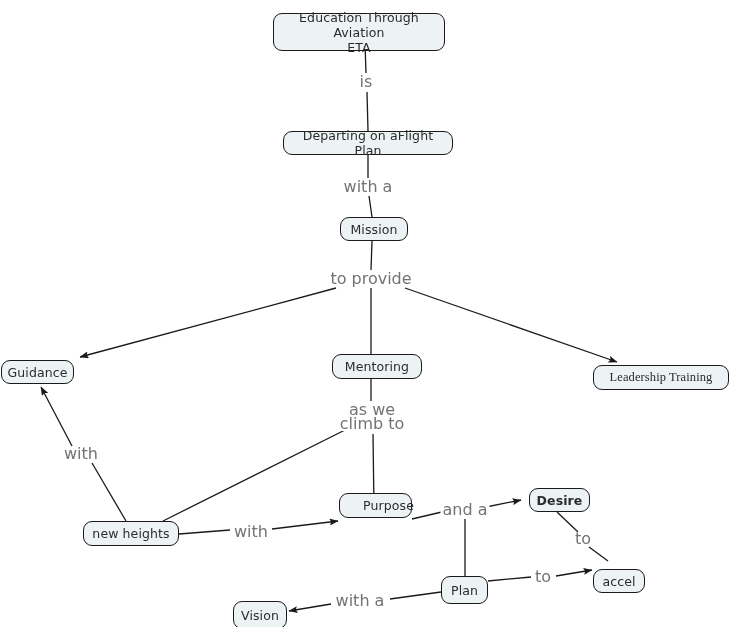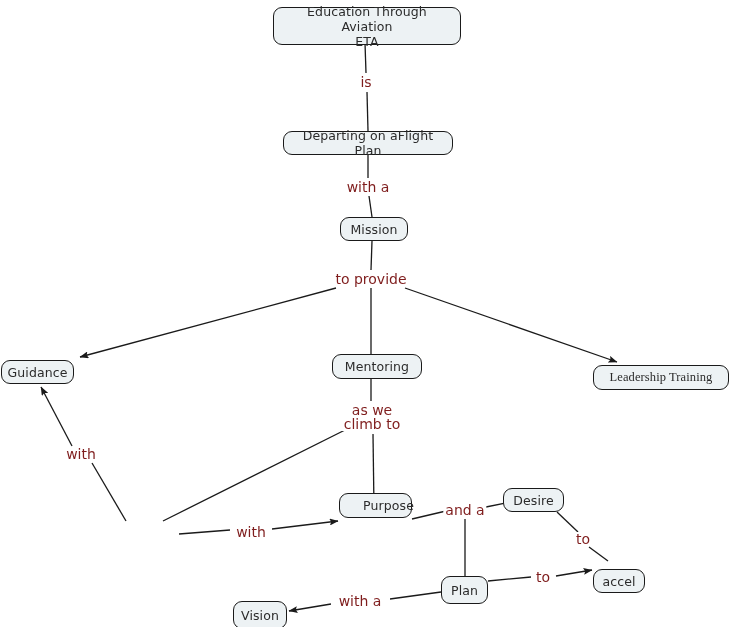--- a/index.html
+++ b/index.html
@@ -34,22 +34,22 @@
     text-align: center;
     color: #2b2b2b;
     font-size: 12.5px;
     line-height: 15px;
     letter-spacing: 0.1px;
     white-space: pre-line;
     padding: 2px 6px;
   }
   .edge-label {
     position: absolute;
-    color: #7f1d1d;
-    font-size: 14px;
+    color: #737373;
+    font-size: 16px;
     line-height: 14px;
     text-align: center;
     white-space: pre-line;
     background: #ffffff;
     padding: 0 2px;
     transform: translate(-50%, -50%);
   }
 </style>
 </head>
 <body>
@@ -101,37 +101,38 @@
       <line x1="589" y1="547" x2="608" y2="561"></line>
 
       <line x1="488" y1="581" x2="531" y2="577"></line>
       <line x1="556" y1="576" x2="592" y2="570" marker-end="url(#arrowhead)"></line>
 
       <line x1="441" y1="592" x2="390" y2="599"></line>
       <line x1="331" y1="604" x2="289" y2="611" marker-end="url(#arrowhead)"></line>
     </g>
   </svg>
 
-  <div class="node" style="left:273px; top:7px; width:188px; height:38px;">Education Through Aviation
+  <div class="node" style="left:273px; top:13px; width:172px; height:38px;">Education Through Aviation
 ETA</div>
 
   <div class="node" style="left:283px; top:131px; width:170px; height:24px;">Departing on aFlight Plan</div>
 
   <div class="node" style="left:340px; top:217px; width:68px; height:24px;">Mission</div>
 
   <div class="node" style="left:1px; top:360px; width:73px; height:24px;">Guidance</div>
 
   <div class="node" style="left:332px; top:354px; width:90px; height:25px;">Mentoring</div>
 
   <div class="node" style="left:593px; top:365px; width:136px; height:25px;font-family:Liberation Serif, serif;">Leadership Training</div>
 
+  <div class="node" style="left:83px; top:521px; width:96px; height:25px;">new heights</div>
 
   <div class="node" style="left:339px; top:493px; width:73px; height:25px;padding-left:32px;">Purpose</div>
 
-  <div class="node" style="left:503px; top:488px; width:61px; height:24px;">Desire</div>
+  <div class="node" style="left:529px; top:488px; width:61px; height:24px;font-weight:bold;">Desire</div>
 
   <div class="node" style="left:593px; top:561px; width:52px; height:24px;margin-top:8px;">accel</div>
 
   <div class="node" style="left:441px; top:576px; width:47px; height:28px;">Plan</div>
 
   <div class="node" style="left:233px; top:601px; width:54px; height:28px;">Vision</div>
 
   <div class="edge-label" style="left:366px; top:82px;">is</div>
 
   <div class="edge-label" style="left:368px; top:187px;">with a</div>

